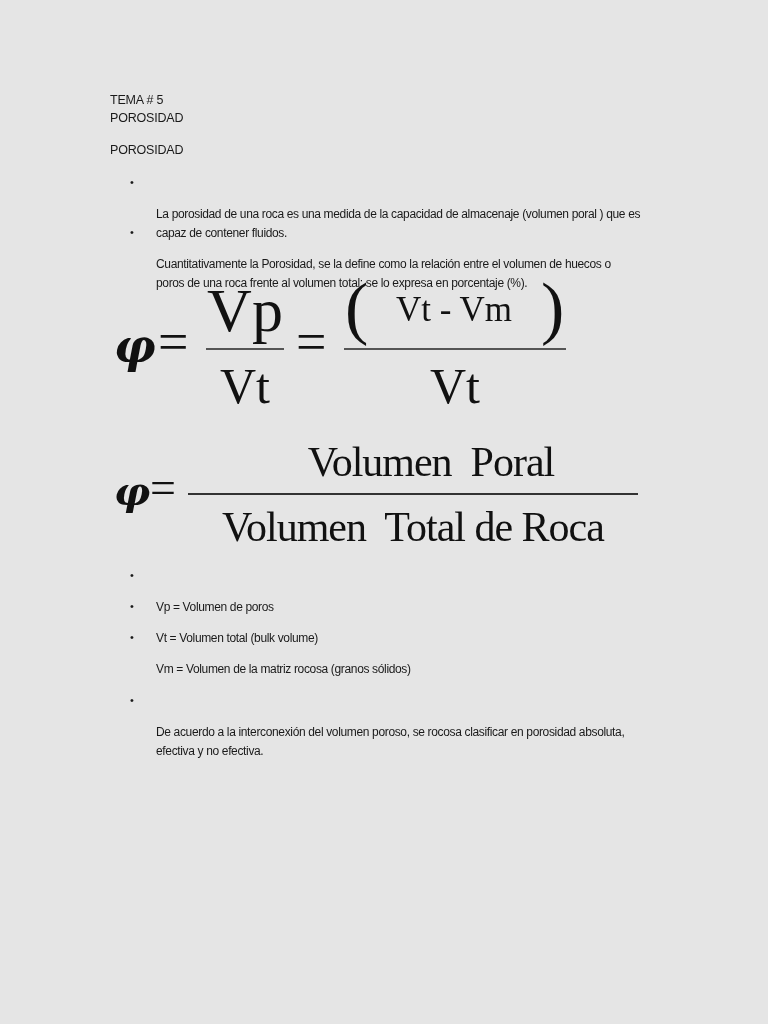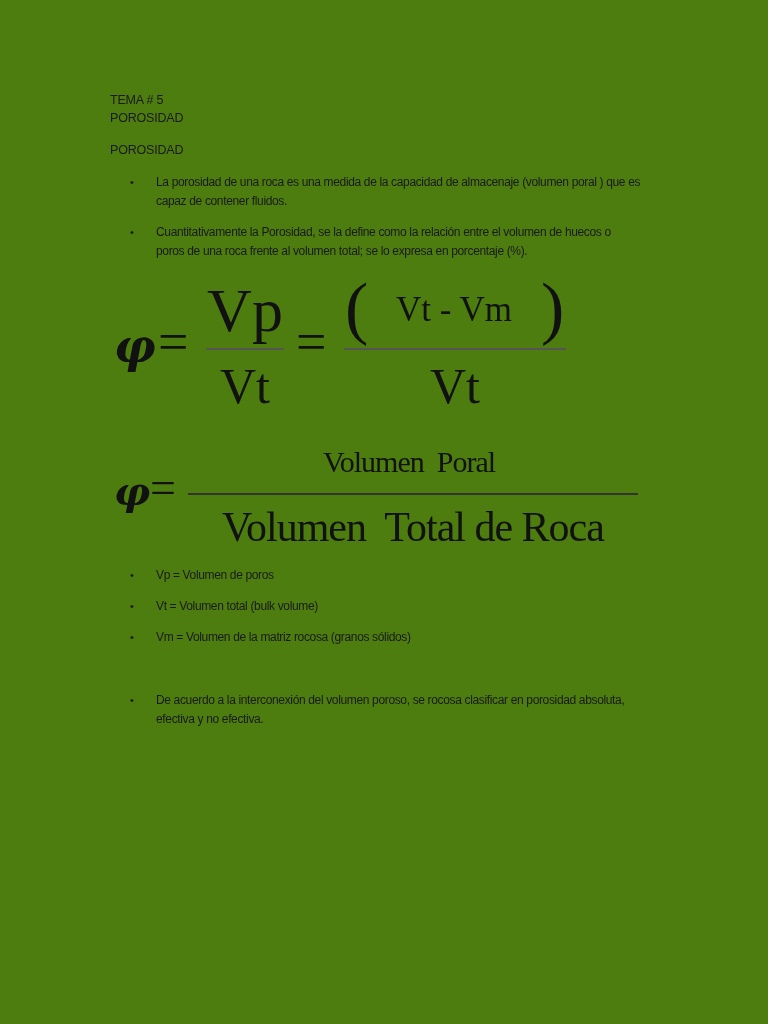--- a/index.html
+++ b/index.html
@@ -12,21 +12,21 @@
       height: 1024px;
       position: relative;
       overflow: hidden;
       color: #1a1a1a;
       font-family: "Liberation Sans", sans-serif;
     }
     .page {
       position: absolute;
       left: 0; top: 0;
       width: 768px; height: 1024px;
-      background: #4d7c0f;
+      background: #e5e5e5;
     }
     .line {
       position: absolute;
       font-size: 12px;
       line-height: 16px;
       letter-spacing: -0.2px;
       white-space: nowrap;
     }
     .heading {
       left: 110px;
@@ -43,20 +43,21 @@
     .bullet-dot {
       position: absolute;
       left: 0;
       top: 0;
       font-size: 11px;
     }
     .bullet-text {
       display: block;
       margin-left: 26px;
       white-space: pre-line;
+      margin-top: 32px;
     }
     
     .formula {
       position: absolute;
       font-family: "Liberation Serif", serif;
       color: #111111;
     }
     .phi {
       position: absolute;
       font-family: "DejaVu Serif", serif;
@@ -119,21 +120,21 @@
     <span class="frac-text" style="left:368px;width:172px;top:282px;font-size:35px;line-height:56px;">Vt - Vm</span>
     <span class="paren" style="left:541px;top:272px;font-size:70px;line-height:72px;">)</span>
     <div class="frac-line" style="left:344px;top:348px;width:222px;"></div>
     <span class="frac-text" style="left:344px;width:222px;top:358px;font-size:50px;line-height:56px;">Vt</span>
   </div>
 
   <div class="formula" style="left:0;top:0;width:768px;height:1024px;pointer-events:none;">
     <span class="phi" style="left:114px;top:466px;font-size:40px;line-height:50px;">φ</span>
     <span class="eq" style="left:150px;top:462px;font-size:46px;line-height:52px;">=</span>
 
-    <span class="frac-text" style="left:184px;width:450px;top:437px;font-size:30px;line-height:50px;letter-spacing:-1px;white-space:pre;">Volumen  Poral</span>
+    <span class="frac-text" style="left:206px;width:450px;top:437px;font-size:42px;line-height:50px;letter-spacing:-1px;white-space:pre;">Volumen  Poral</span>
     <div class="frac-line" style="left:188px;top:493px;width:450px;height:1.5px;background:#333333;"></div>
     <span class="frac-text" style="left:188px;width:450px;top:502px;font-size:42px;line-height:50px;letter-spacing:-1px;white-space:pre;text-align:center;">Volumen  Total de Roca</span>
   </div>
 
   <div class="bullet-item" style="top:566px;">
     <span class="bullet-dot">•</span>
     <span class="bullet-text">Vp = Volumen de poros</span>
   </div>
   <div class="bullet-item" style="top:597px;">
     <span class="bullet-dot">•</span>

